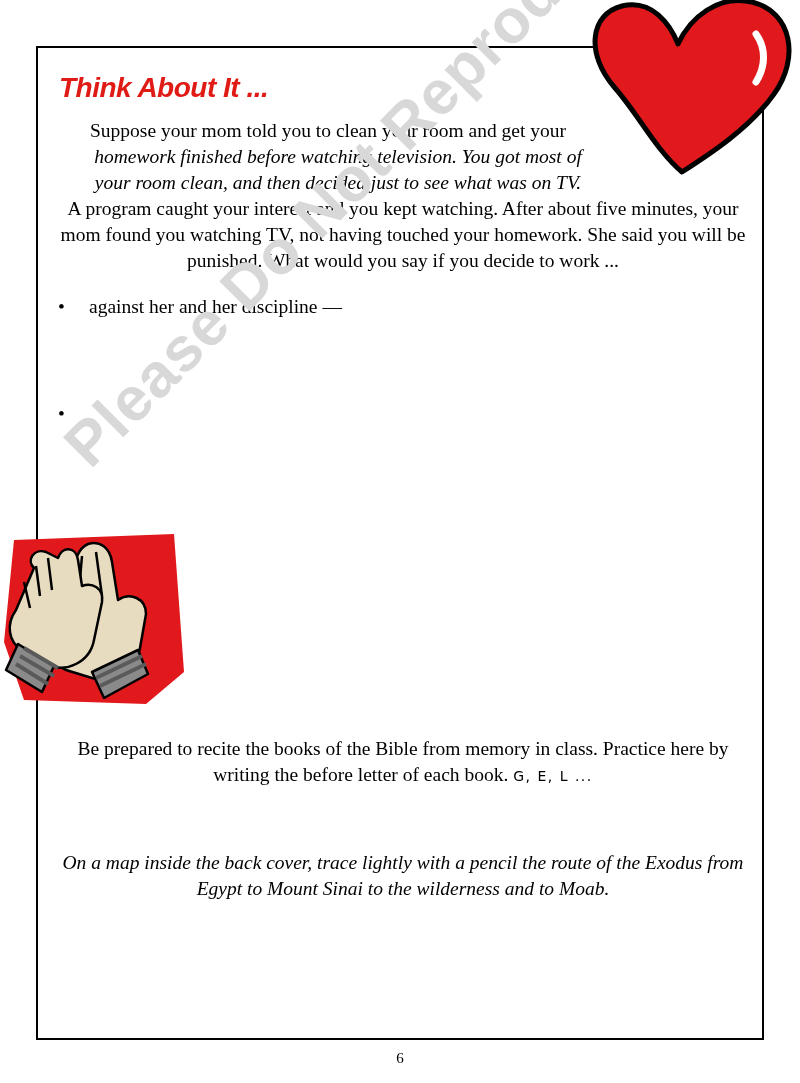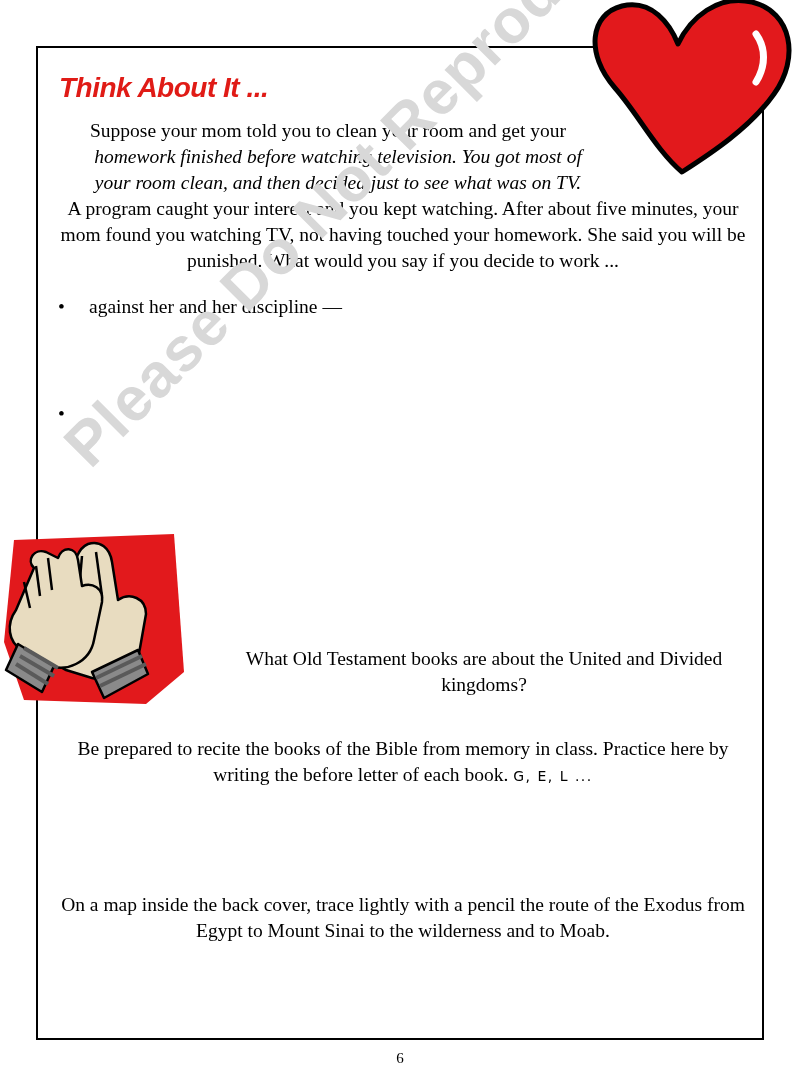--- a/index.html
+++ b/index.html
@@ -122,22 +122,23 @@
     top: 690px;
     width: 690px;
   }
   .handwriting {
     font-family: "DejaVu Sans", sans-serif;
     font-size: 14px;
     letter-spacing: 1.5px;
   }
   #map-para {
     left: 22px;
-    top: 846px;
+    top: 804px;
     width: 690px;
+    font-style: italic;
   }
 
   
   .page-number {
     position: absolute;
     left: 0;
     top: 1050px;
     width: 800px;
     text-align: center;
     font-family: "Liberation Serif", serif;
@@ -185,21 +186,20 @@
   <div class="bullet-row" id="bullet-1">
     <span class="dot">•</span>
     <span class="btext">against her and her discipline —</span>
   </div>
 
   <div class="bullet-row" id="bullet-2">
     <span class="dot">•</span>
   </div>
 
 
-  <div class="para" id="bible-q">What Old Testament books are about the United and Divided kingdoms?</div>
 
   <div class="para" id="recite-para">
     <span>Be prepared to recite the books of the Bible from memory in class. Practice here by writing the before letter of each book.</span>
     <span class="handwriting">G, E, L ...</span>
   </div>
 
   <div class="para" id="map-para">On a map inside the back cover, trace lightly with a pencil the route of the Exodus from Egypt to Mount Sinai to the wilderness and to Moab.</div>
 
 </div>
 

